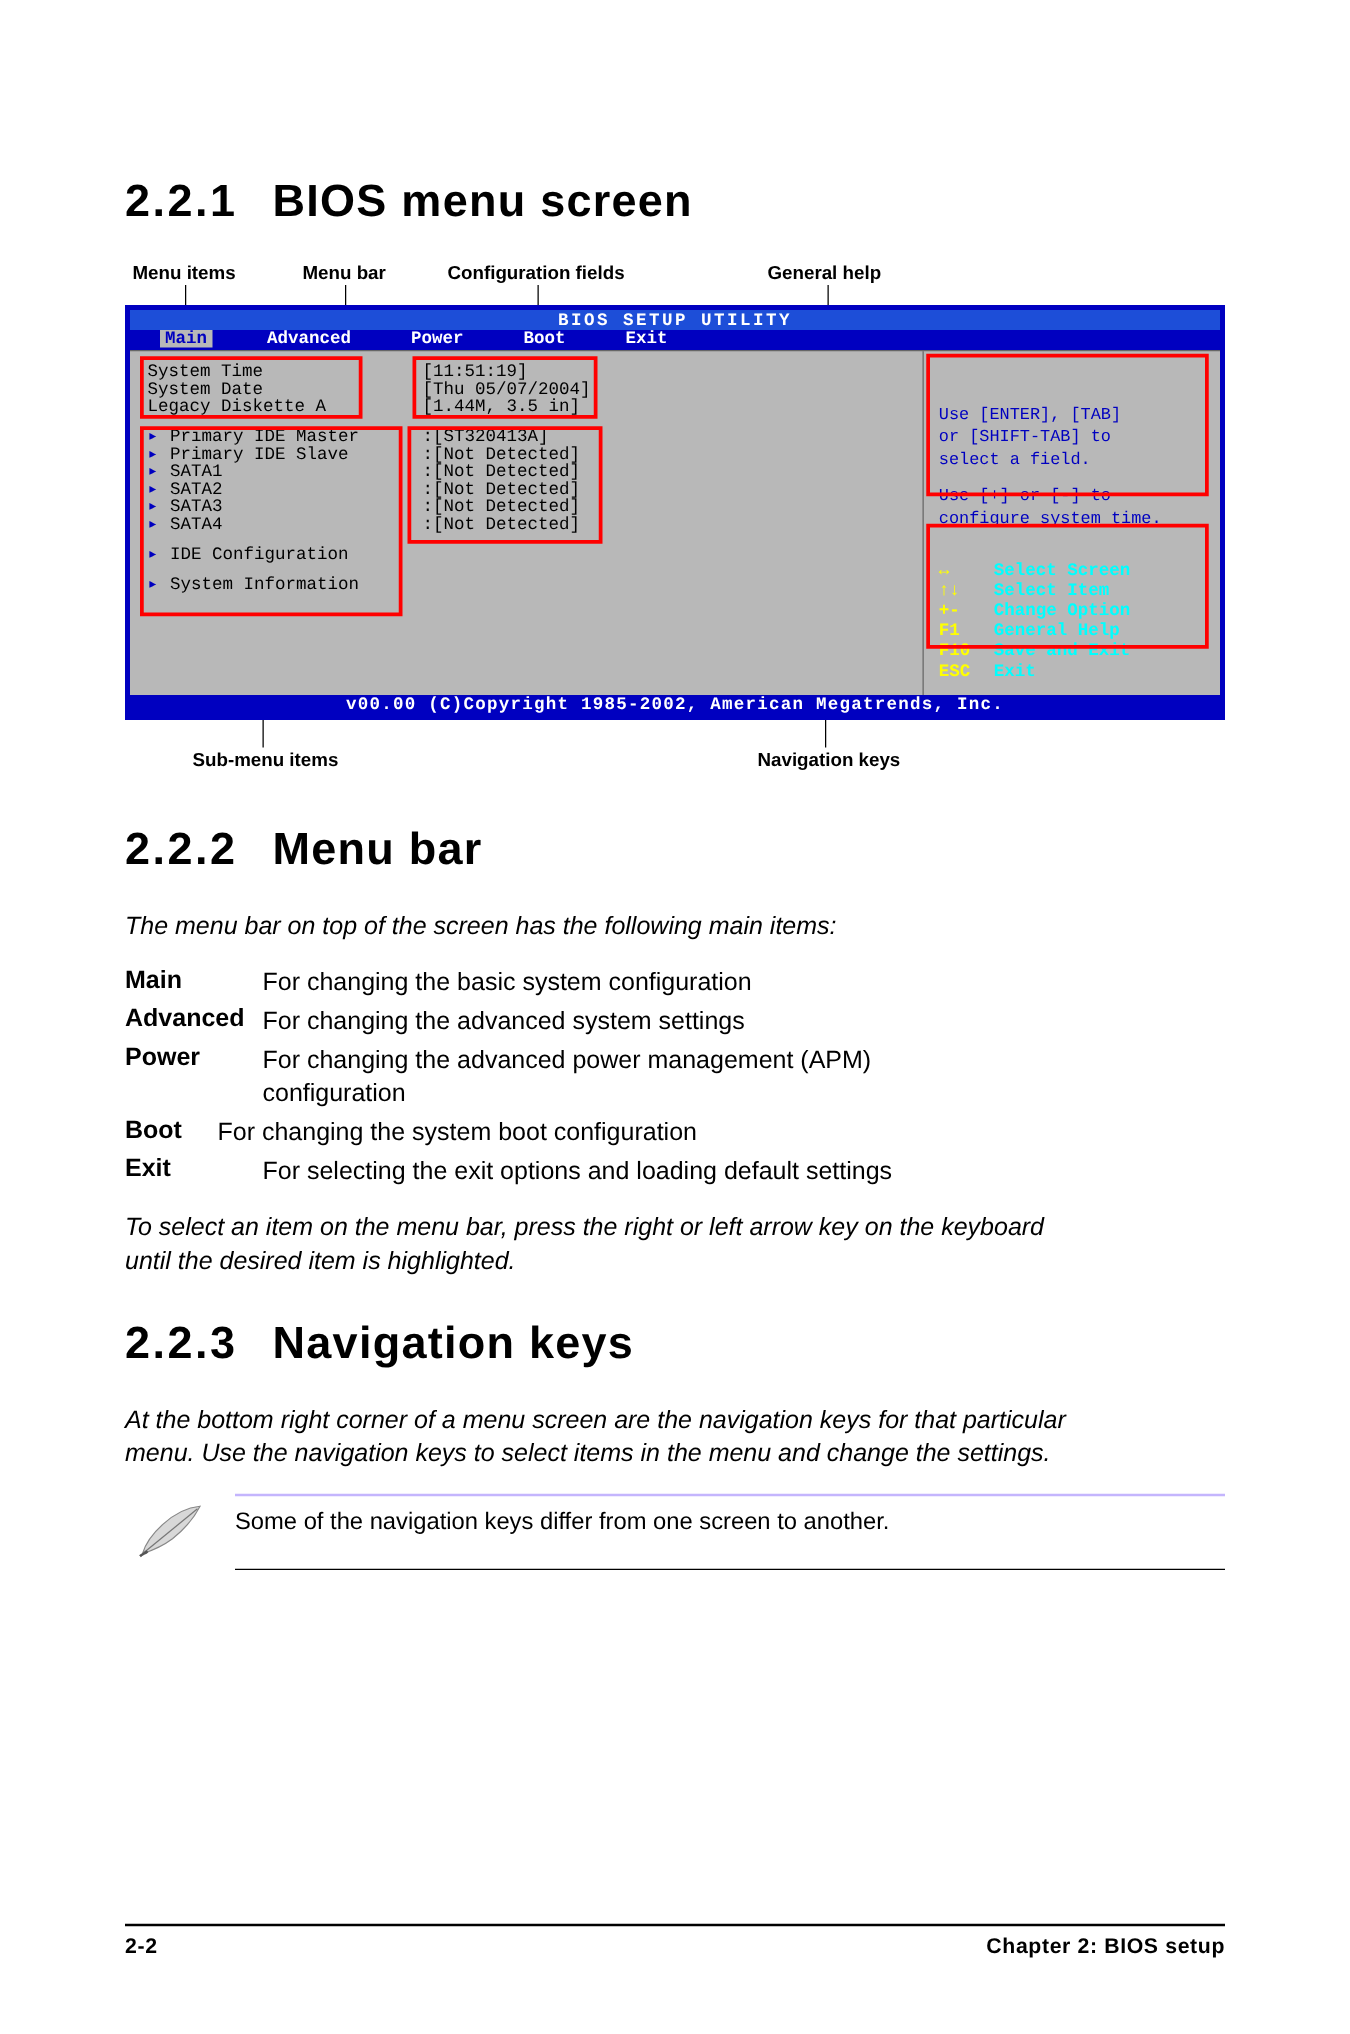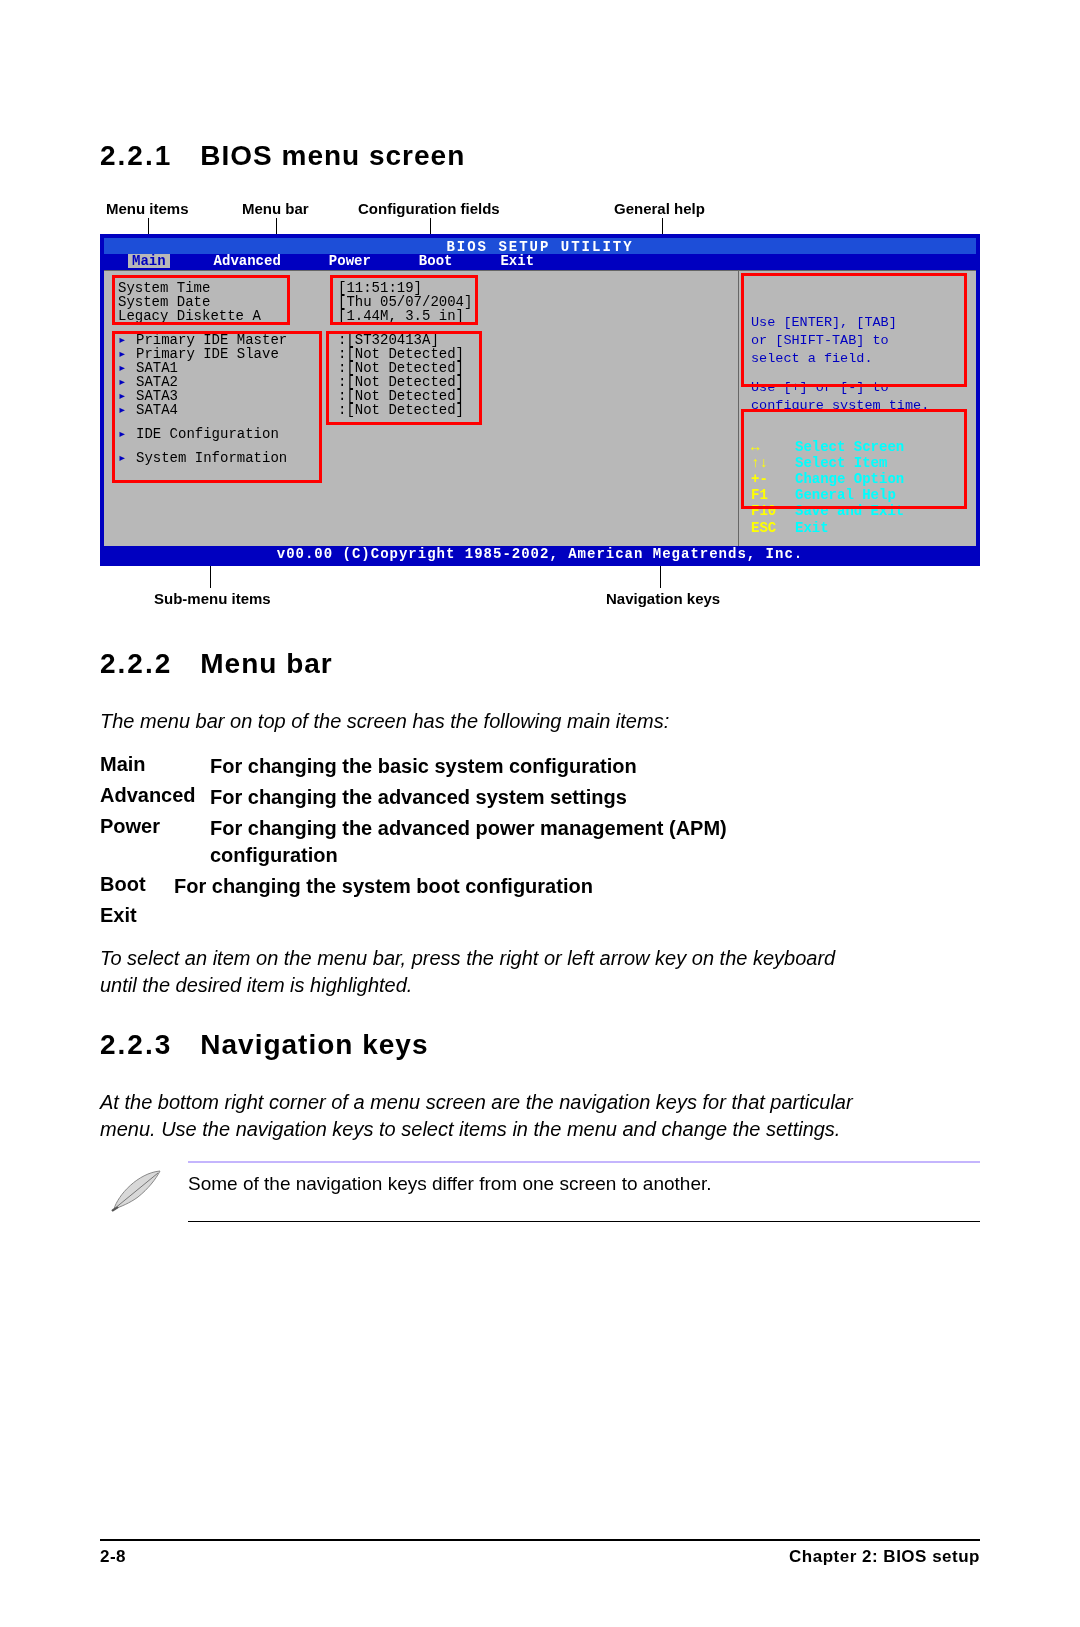--- a/index.html
+++ b/index.html
@@ -11,21 +11,21 @@
     font-family: "Segoe UI", Arial, sans-serif;
     color: #000;
     position: relative;
   }
   .page {
     padding: 140px 100px 0 100px;
   }
   h2.section {
     font-family: "Segoe UI", Arial, sans-serif;
     font-weight: bold;
-    font-size: 28px;
+    font-size: 36px;
     letter-spacing: 1px;
     margin: 0 0 28px 0;
   }
   h2.section .num { display:inline-block; margin-right: 28px; letter-spacing: 2px;}
   
   .callouts-top, .callouts-bot {
     position: relative;
     height: 34px;
     font-family: Arial, sans-serif;
     font-weight: bold;
@@ -113,21 +113,21 @@
     font-family: "Segoe UI", Arial, sans-serif;
     font-size: 20px;
     line-height: 1.35;
     margin: 10px 0 18px 0;
     font-style: italic;
   }
   .defs { margin: 4px 0 18px 0; }
   .def-row { display:flex; margin: 4px 0; }
   .def-term { font-weight:bold; width: 110px; font-size:20px; flex-shrink:0; }
   .def-term.narrow { width: 74px; }
-  .def-desc { font-size:20px; line-height:1.35;font-weight:bold; }
+  .def-desc { font-size:20px; line-height:1.35; }
   
   .note {
     border-top:2px solid #c4b5fd;
     border-bottom:1px solid #000;
     margin: 12px 0 0 88px;
     padding: 10px 0 26px 0;
     position:relative;
     font-size:19px;
   }
   .feather {
@@ -312,20 +312,21 @@
     <div class="def-row">
         <div class="def-term">Power</div>
         <div class="def-desc" style="max-width:520px">For changing the advanced power management (APM) configuration</div>
       </div>
     <div class="def-row">
         <div class="def-term narrow">Boot</div>
         <div class="def-desc">For changing the system boot configuration</div>
       </div>
     <div class="def-row">
         <div class="def-term">Exit</div>
+        <div class="def-desc" style="max-width:520px">For selecting the exit options and loading default settings</div>
       </div>
   </div>
 
   <div class="body-text" style="max-width:740px">To select an item on the menu bar, press the right or left arrow key on the keyboard until the desired item is highlighted.</div>
 
   <h2 class="section" style="margin-top:30px">
     <span class="num">2.2.3</span><span>Navigation keys</span>
   </h2>
   <div class="body-text" style="max-width:760px">At the bottom right corner of a menu screen are the navigation keys for that particular menu. Use the navigation keys to select items in the menu and change the settings.</div>
 
@@ -334,15 +335,15 @@
       <path d="M6 44 C 10 30, 30 8, 52 6 C 48 14, 40 24, 30 32 C 22 38, 12 42, 6 44 Z" fill="#d8d8d8" stroke="#888" stroke-width="1"></path>
       <path d="M6 44 L 50 8" stroke="#777" stroke-width="1" fill="none"></path>
       <path d="M4 46 C 6 44, 8 44, 10 42" stroke="#555" stroke-width="2" fill="none"></path>
     </svg>
     <span>Some of the navigation keys differ from one screen to another.</span>
   </div>
 
 </div>
 
 <div class="page-footer">
-  <span>2-8</span>
+  <span>2-2</span>
   <span>Chapter 2: BIOS setup</span>
 </div>
 
 </body></html>

